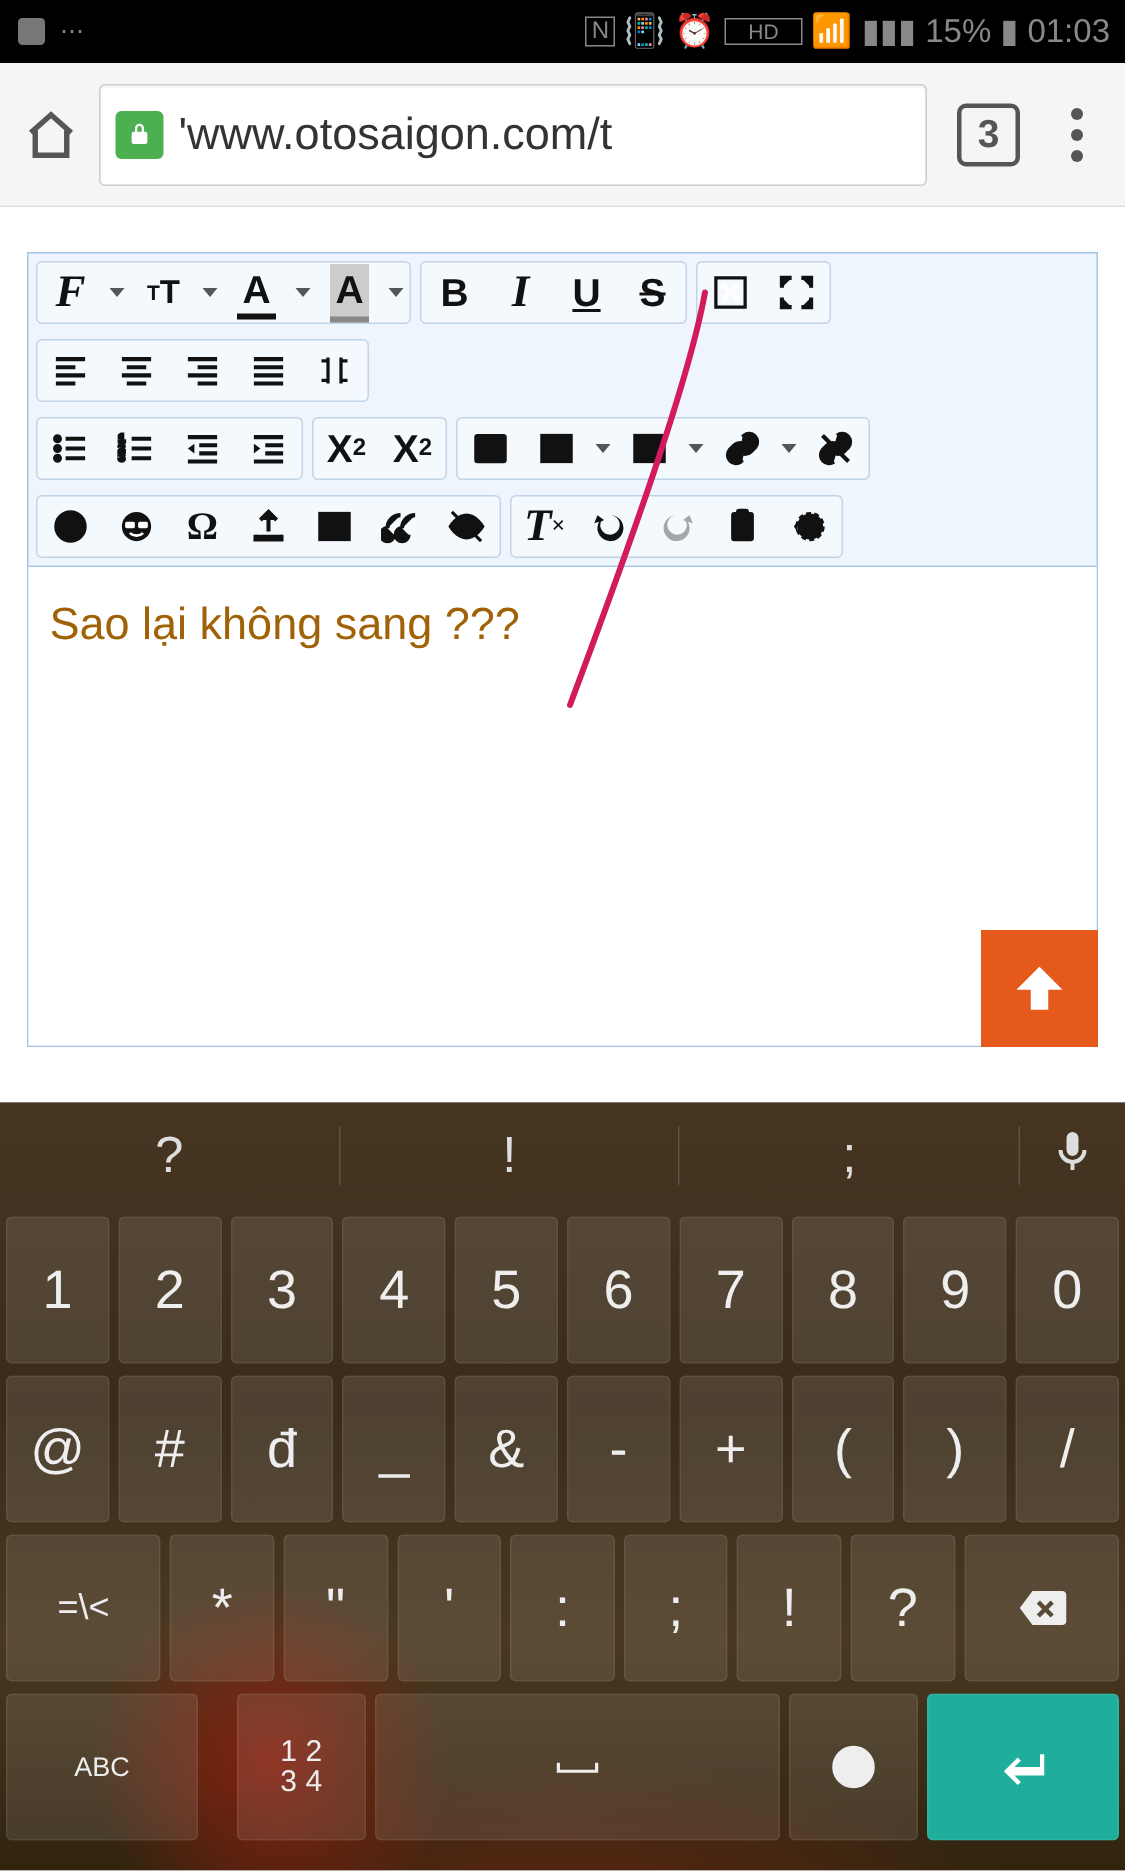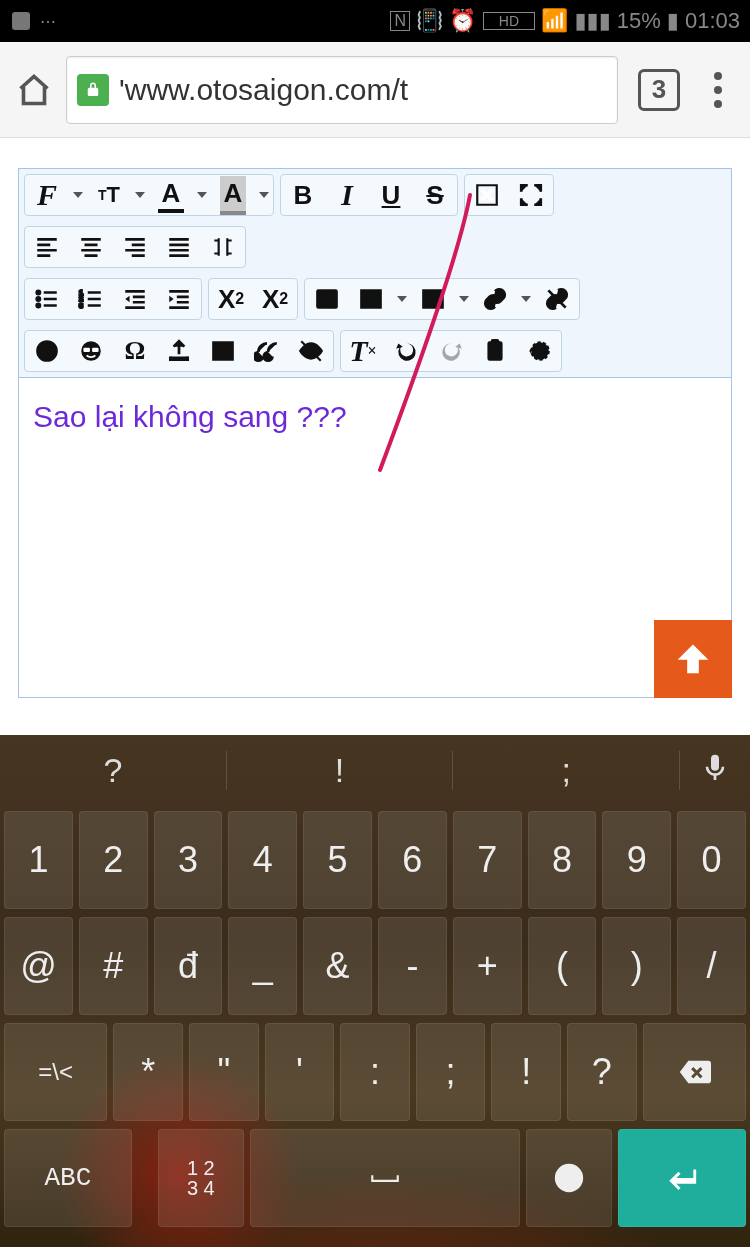--- a/index.html
+++ b/index.html
@@ -31,21 +31,21 @@
   .dropdown-arrow { padding-right: 18px; width: 62px; }
   .btn.serif { font-family: Georgia, serif; font-style: italic; font-size: 30px; }
   .btn.sz { font-size: 22px; }
   .btn.textcolor span { border-bottom: 4px solid #111; padding: 0 4px; font-size:26px;}
   .btn.bgcolor span { background: #ccc; border-bottom: 4px solid #888; padding: 2px 4px; font-size:26px;}
   .italic { font-style: italic; font-family: Georgia, serif; font-size:30px;}
   .underline { text-decoration: underline; }
   .strike { text-decoration: line-through; }
   sub, sup { font-size: 16px; }
 
-  .content-area { background: #fff; border-top: 1px solid #a4c5e6; min-height: 320px; padding: 22px 14px; font-size: 30px; color: #6d28d9; position: relative; }
+  .content-area { background: #fff; border-top: 1px solid #a4c5e6; min-height: 320px; padding: 22px 14px; font-size: 30px; color: #a16207; position: relative; }
   .scroll-top { position: absolute; right: -1px; bottom: -1px; width: 78px; height: 78px; background: #e55a1b; display: flex; align-items: center; justify-content: center; }
   .scroll-top svg { width: 40px; height: 40px; fill: #fff; stroke: #fff; }
 
   
   .annotation { position: absolute; top: 190px; left: 370px; pointer-events: none; z-index: 5; }
 
   
   .keyboard { position: absolute; bottom: 0; left: 0; width: 750px; height: 512px; background: #2a1f14; overflow: hidden; }
   .kb-bg { position: absolute; inset: 0; background:
     radial-gradient(ellipse 600px 300px at 50% 120%, rgba(155,40,20,0.7), transparent 60%),
@@ -57,21 +57,21 @@
   .sug:last-of-type { border-right: none; }
   .mic { width: 70px; text-align: center; }
   .mic svg { width: 32px; height: 32px; fill: #ddd; }
 
   .key-grid { position: relative; padding: 6px 4px 8px 4px; }
   .krow { display: flex; gap: 6px; margin-bottom: 8px; }
   .key { flex: 1; height: 98px; background: rgba(255,255,255,0.10); border: 1px solid rgba(255,255,255,0.08); border-radius: 4px; color: #eee; font-size: 36px; display: flex; align-items: center; justify-content: center; position: relative; }
   .key.wide { flex: 1.5; }
   .key.enter { background: #1fae9b; }
   .key svg { width: 34px; height: 34px; fill: #eee; }
-  .key.abc { font-size: 26px; font-family: Liberation Mono, monospace; }
+  .key.abc { font-size: 18px; }
 </style>
 </head>
 <body>
 
 <div class="status-bar">
   <div class="left">
     <svg width="22" height="22">
         <rect x="2" y="2" width="18" height="18" rx="3" fill="#777"></rect>
       </svg>
     <span style="font-size:16px;letter-spacing:1px;">⋯</span>

